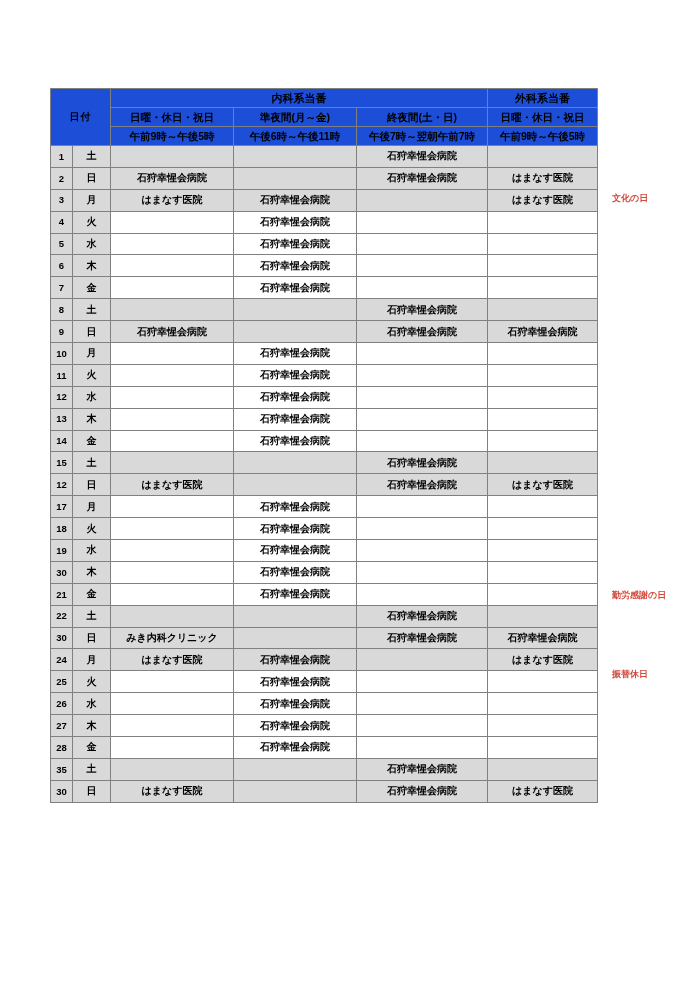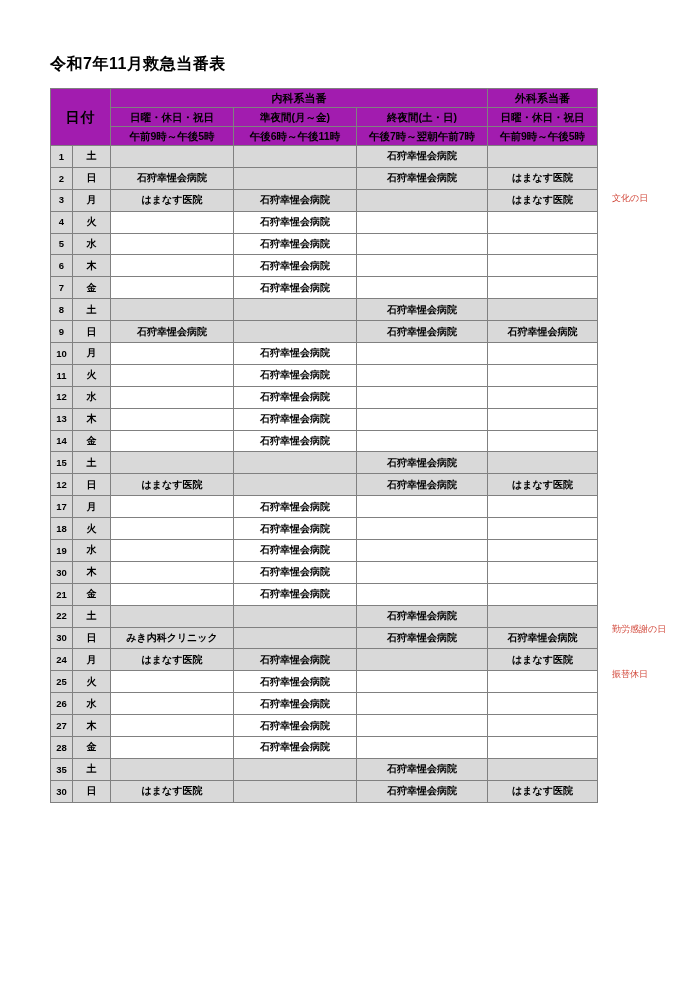--- a/index.html
+++ b/index.html
@@ -40,27 +40,27 @@
   
   col.c-num{width:22px;}
   col.c-dow{width:38px;}
   col.c-a{width:123px;}
   col.c-b{width:123px;}
   col.c-c{width:131px;}
   col.c-d{width:110px;}
 
   
   .hd{
-    background:#a21caf;
+    background:#1d4ed8;
     height:18px;
     font-size:10.5px;
     font-weight:700;
   }
   .hd-group{height:18px;font-size:11px;}
-  .hd-date{font-size:14px;letter-spacing:1px;}
+  .hd-date{font-size:10px;letter-spacing:1px;}
 
   
   tr.row td{height:20.9px;}
   td.datenum{
     background:#d9d9d9;
     font-size:9.5px;
     text-align:right;
     padding-right:4px;
     font-weight:400;
   }
@@ -69,31 +69,30 @@
     font-size:10px;
     font-weight:400;
   }
   td.slot{background:#ffffff;font-size:10px;font-weight:700;}
   tr.weekend td.slot{background:#d9d9d9;}
 
   .note{
     position:absolute;
     color:#d2493c;
     font-size:9px;
-    font-weight:400;
+    font-weight:700;
     white-space:nowrap;
     left:612px;
   }
 </style>
 </head>
 <body>
 
 <div id="page">
 
-  <div class="title">令和7年11月救急当番表</div>
 
   <table class="roster">
     <colgroup>
       <col class="c-num">
         <col class="c-dow">
       <col class="c-a">
         <col class="c-b">
         <col class="c-c">
         <col class="c-d">
     </colgroup>
@@ -355,17 +354,17 @@
           <td class="slot">はまなす医院</td>
           <td class="slot"></td>
           <td class="slot">石狩幸惺会病院</td>
           <td class="slot">はまなす医院</td>
         </tr>
       </tbody>
   </table>
 
   <div id="notes-layer">
       <div class="note" style="top: 191.8px;">文化の日</div>
-      <div class="note" style="top: 623px;">勤労感謝の日</div>
+      <div class="note" style="top: 589px;">勤労感謝の日</div>
       <div class="note" style="top: 668px;">振替休日</div>
     </div>
 
 </div>
 
 </body></html>

